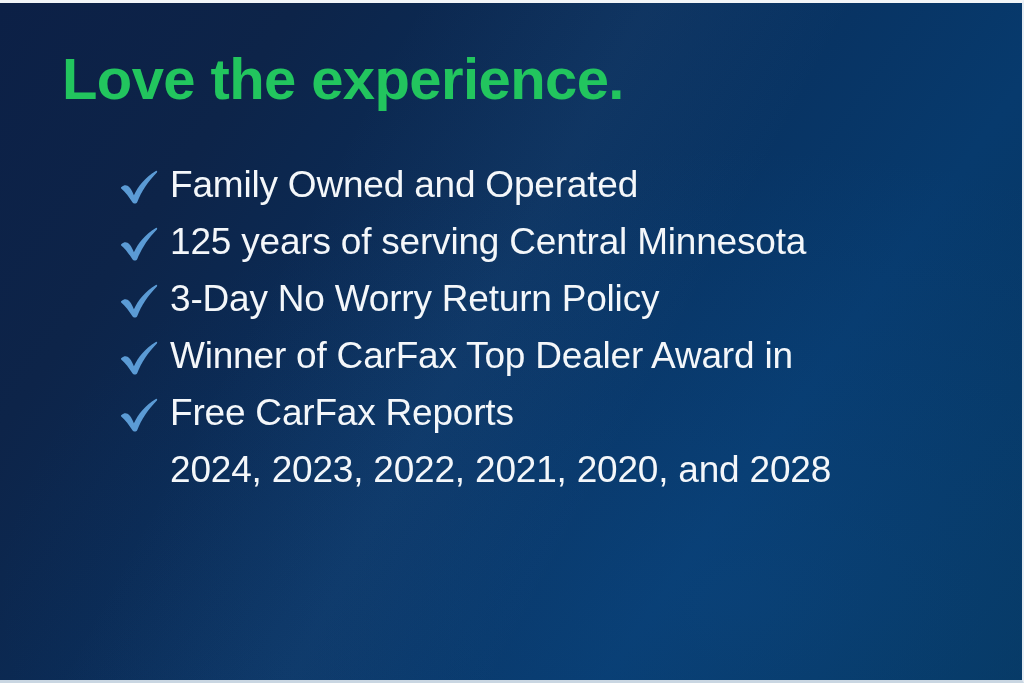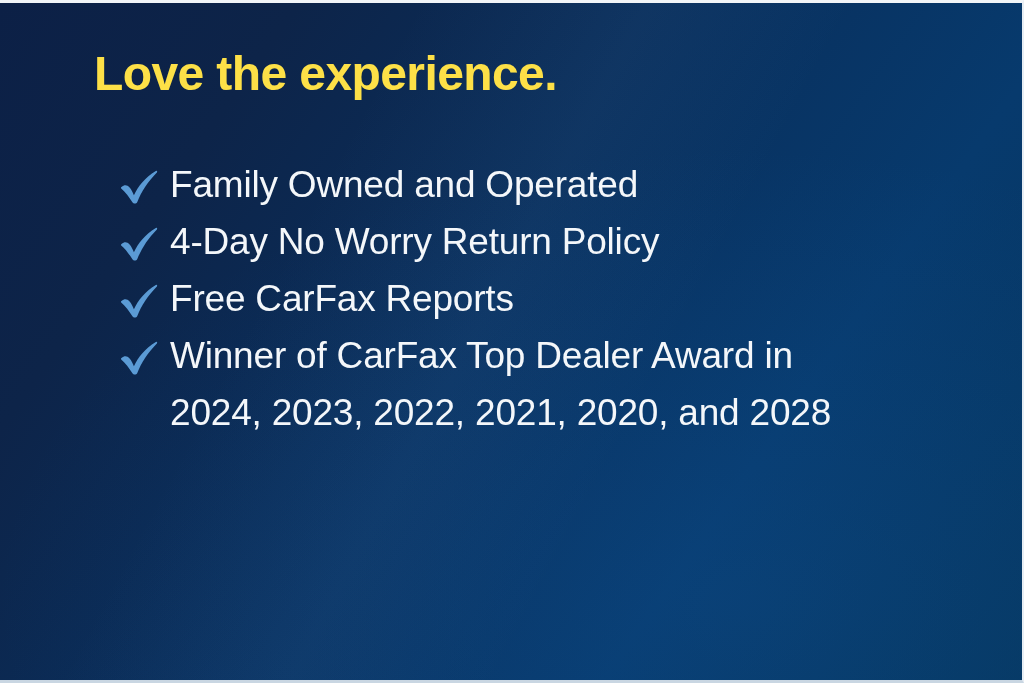--- a/index.html
+++ b/index.html
@@ -51,27 +51,26 @@
   .content {
     position: absolute;
     inset: 0;
   }
 
   
   .headline {
     position: absolute;
     left: 62px;
     top: 46px;
-    font-size: 48px;
+    font-size: 58px;
     font-weight: bold;
-    color: #fde047;
+    color: #22c55e;
     letter-spacing: -0.6px;
     line-height: 1.05;
     white-space: nowrap;
-    margin-left: 32px;
   }
 
   
   .logo {
     position: absolute;
     right: 48px;
     top: 40px;
     text-align: center;
     width: 190px;
   }
@@ -142,55 +141,66 @@
             <path d="M3.5,20.0 C6.6,17.4 9.2,17.9 11.6,20.6 C13.3,22.6 14.6,25.2 15.9,28.3
                      C20.2,19.2 27.0,10.6 37.8,4.0 C38.8,3.4 39.7,4.6 38.9,5.4
                      C30.0,14.3 23.3,24.7 19.3,34.9 C18.5,36.9 15.6,37.2 14.4,35.3
                      C11.1,30.1 7.5,25.0 3.2,21.4 C2.7,21.0 2.9,20.5 3.5,20.0 Z" fill="#5b9bd5"></path>
           </svg>
         </span>
         <span class="bullet-text">Family Owned and Operated</span>
       </div>
 
 
-
-      <div class="bullet-row">
-        <span class="check">
-          <svg width="42" height="40" viewBox="0 0 42 40" aria-hidden="true">
-            <path d="M3.5,20.0 C6.6,17.4 9.2,17.9 11.6,20.6 C13.3,22.6 14.6,25.2 15.9,28.3
-                     C20.2,19.2 27.0,10.6 37.8,4.0 C38.8,3.4 39.7,4.6 38.9,5.4
-                     C30.0,14.3 23.3,24.7 19.3,34.9 C18.5,36.9 15.6,37.2 14.4,35.3
-                     C11.1,30.1 7.5,25.0 3.2,21.4 C2.7,21.0 2.9,20.5 3.5,20.0 Z" fill="#5b9bd5"></path>
-          </svg>
-        </span>
-        <span class="bullet-text">4-Day No Worry Return Policy</span>
+      <div class="bullet-row">
+        <span class="check">
+          <svg width="42" height="40" viewBox="0 0 42 40" aria-hidden="true">
+            <path d="M3.5,20.0 C6.6,17.4 9.2,17.9 11.6,20.6 C13.3,22.6 14.6,25.2 15.9,28.3
+                     C20.2,19.2 27.0,10.6 37.8,4.0 C38.8,3.4 39.7,4.6 38.9,5.4
+                     C30.0,14.3 23.3,24.7 19.3,34.9 C18.5,36.9 15.6,37.2 14.4,35.3
+                     C11.1,30.1 7.5,25.0 3.2,21.4 C2.7,21.0 2.9,20.5 3.5,20.0 Z" fill="#5b9bd5"></path>
+          </svg>
+        </span>
+        <span class="bullet-text">125 years of serving Central Minnesota</span>
+      </div>
+
+      <div class="bullet-row">
+        <span class="check">
+          <svg width="42" height="40" viewBox="0 0 42 40" aria-hidden="true">
+            <path d="M3.5,20.0 C6.6,17.4 9.2,17.9 11.6,20.6 C13.3,22.6 14.6,25.2 15.9,28.3
+                     C20.2,19.2 27.0,10.6 37.8,4.0 C38.8,3.4 39.7,4.6 38.9,5.4
+                     C30.0,14.3 23.3,24.7 19.3,34.9 C18.5,36.9 15.6,37.2 14.4,35.3
+                     C11.1,30.1 7.5,25.0 3.2,21.4 C2.7,21.0 2.9,20.5 3.5,20.0 Z" fill="#5b9bd5"></path>
+          </svg>
+        </span>
+        <span class="bullet-text">3-Day No Worry Return Policy</span>
+      </div>
+
+      <div class="bullet-row">
+        <span class="check">
+          <svg width="42" height="40" viewBox="0 0 42 40" aria-hidden="true">
+            <path d="M3.5,20.0 C6.6,17.4 9.2,17.9 11.6,20.6 C13.3,22.6 14.6,25.2 15.9,28.3
+                     C20.2,19.2 27.0,10.6 37.8,4.0 C38.8,3.4 39.7,4.6 38.9,5.4
+                     C30.0,14.3 23.3,24.7 19.3,34.9 C18.5,36.9 15.6,37.2 14.4,35.3
+                     C11.1,30.1 7.5,25.0 3.2,21.4 C2.7,21.0 2.9,20.5 3.5,20.0 Z" fill="#5b9bd5"></path>
+          </svg>
+        </span>
+        <span class="bullet-text">Winner of CarFax Top Dealer Award in</span>
       </div>
 
       <div class="bullet-row">
         <span class="check">
           <svg width="42" height="40" viewBox="0 0 42 40" aria-hidden="true">
             <path d="M3.5,20.0 C6.6,17.4 9.2,17.9 11.6,20.6 C13.3,22.6 14.6,25.2 15.9,28.3
                      C20.2,19.2 27.0,10.6 37.8,4.0 C38.8,3.4 39.7,4.6 38.9,5.4
                      C30.0,14.3 23.3,24.7 19.3,34.9 C18.5,36.9 15.6,37.2 14.4,35.3
                      C11.1,30.1 7.5,25.0 3.2,21.4 C2.7,21.0 2.9,20.5 3.5,20.0 Z" fill="#5b9bd5"></path>
           </svg>
         </span>
         <span class="bullet-text">Free CarFax Reports</span>
-      </div>
-
-      <div class="bullet-row">
-        <span class="check">
-          <svg width="42" height="40" viewBox="0 0 42 40" aria-hidden="true">
-            <path d="M3.5,20.0 C6.6,17.4 9.2,17.9 11.6,20.6 C13.3,22.6 14.6,25.2 15.9,28.3
-                     C20.2,19.2 27.0,10.6 37.8,4.0 C38.8,3.4 39.7,4.6 38.9,5.4
-                     C30.0,14.3 23.3,24.7 19.3,34.9 C18.5,36.9 15.6,37.2 14.4,35.3
-                     C11.1,30.1 7.5,25.0 3.2,21.4 C2.7,21.0 2.9,20.5 3.5,20.0 Z" fill="#5b9bd5"></path>
-          </svg>
-        </span>
-        <span class="bullet-text">Winner of CarFax Top Dealer Award in</span>
       </div>
 
       <div class="bullet-row">
         <span class="check blank">
           <svg width="42" height="40" viewBox="0 0 42 40" aria-hidden="true"></svg>
         </span>
         <span class="bullet-text">2024, 2023, 2022, 2021, 2020, and 2028</span>
       </div>
 
     </div>

